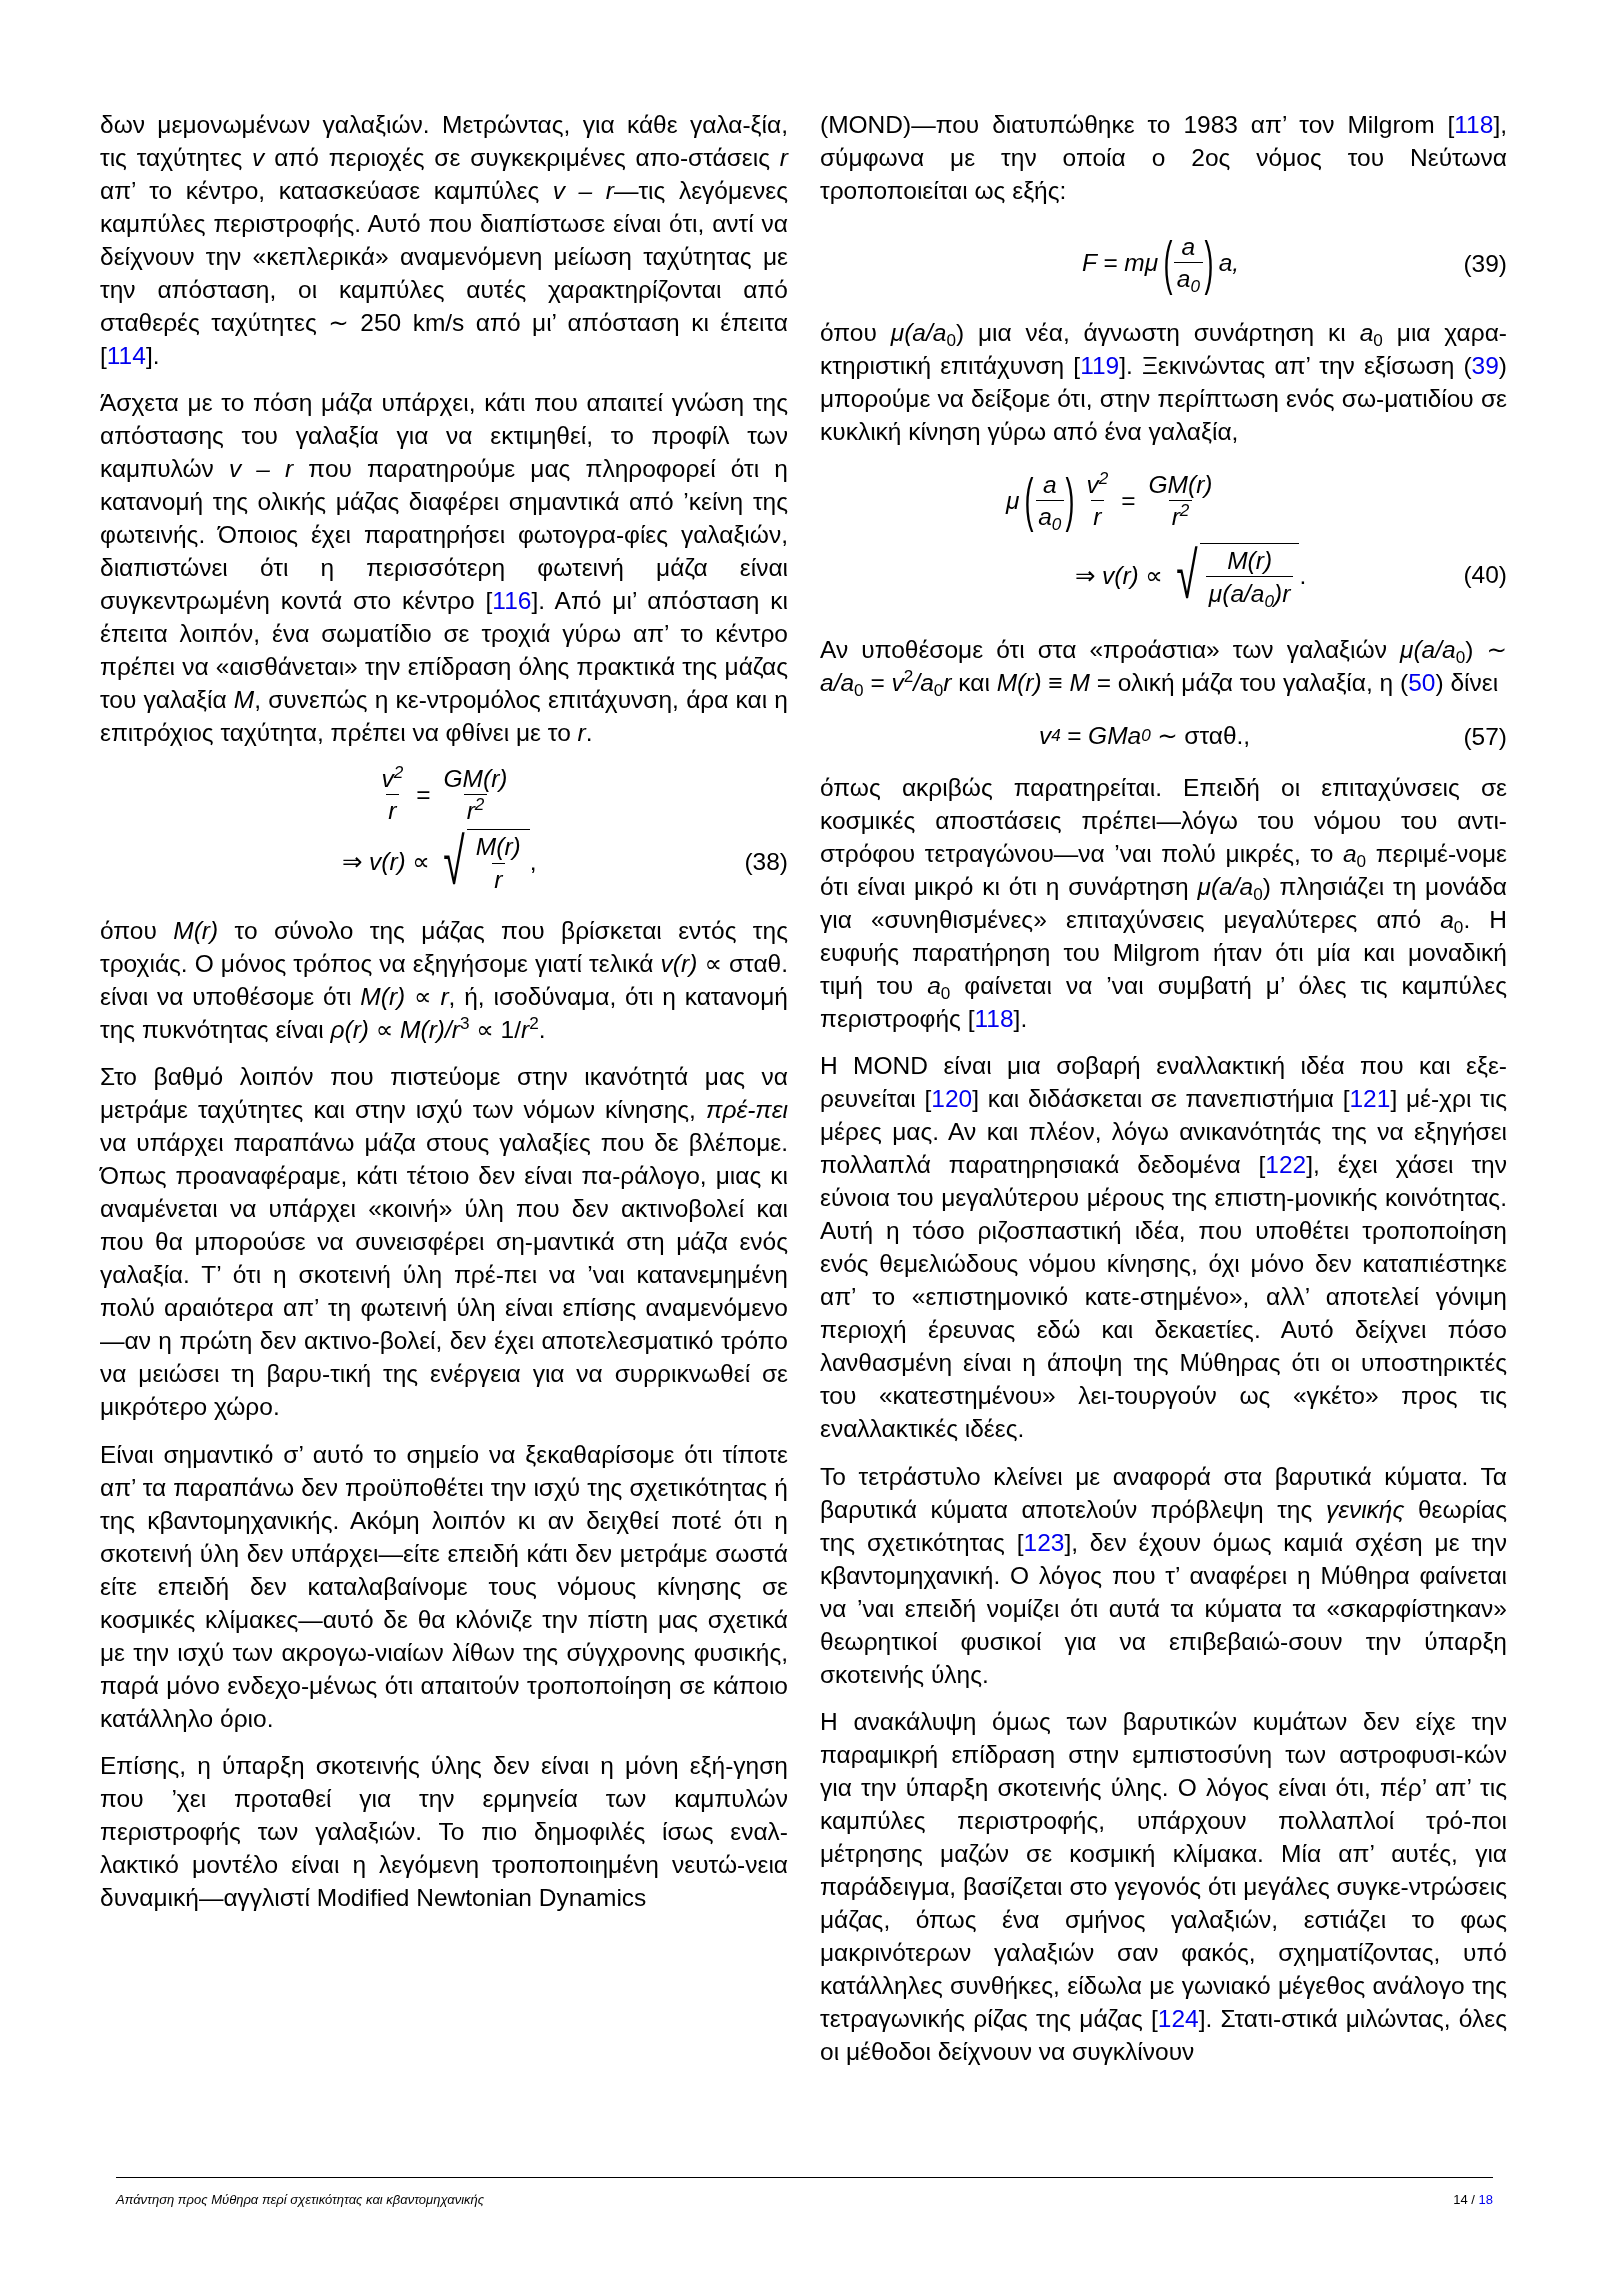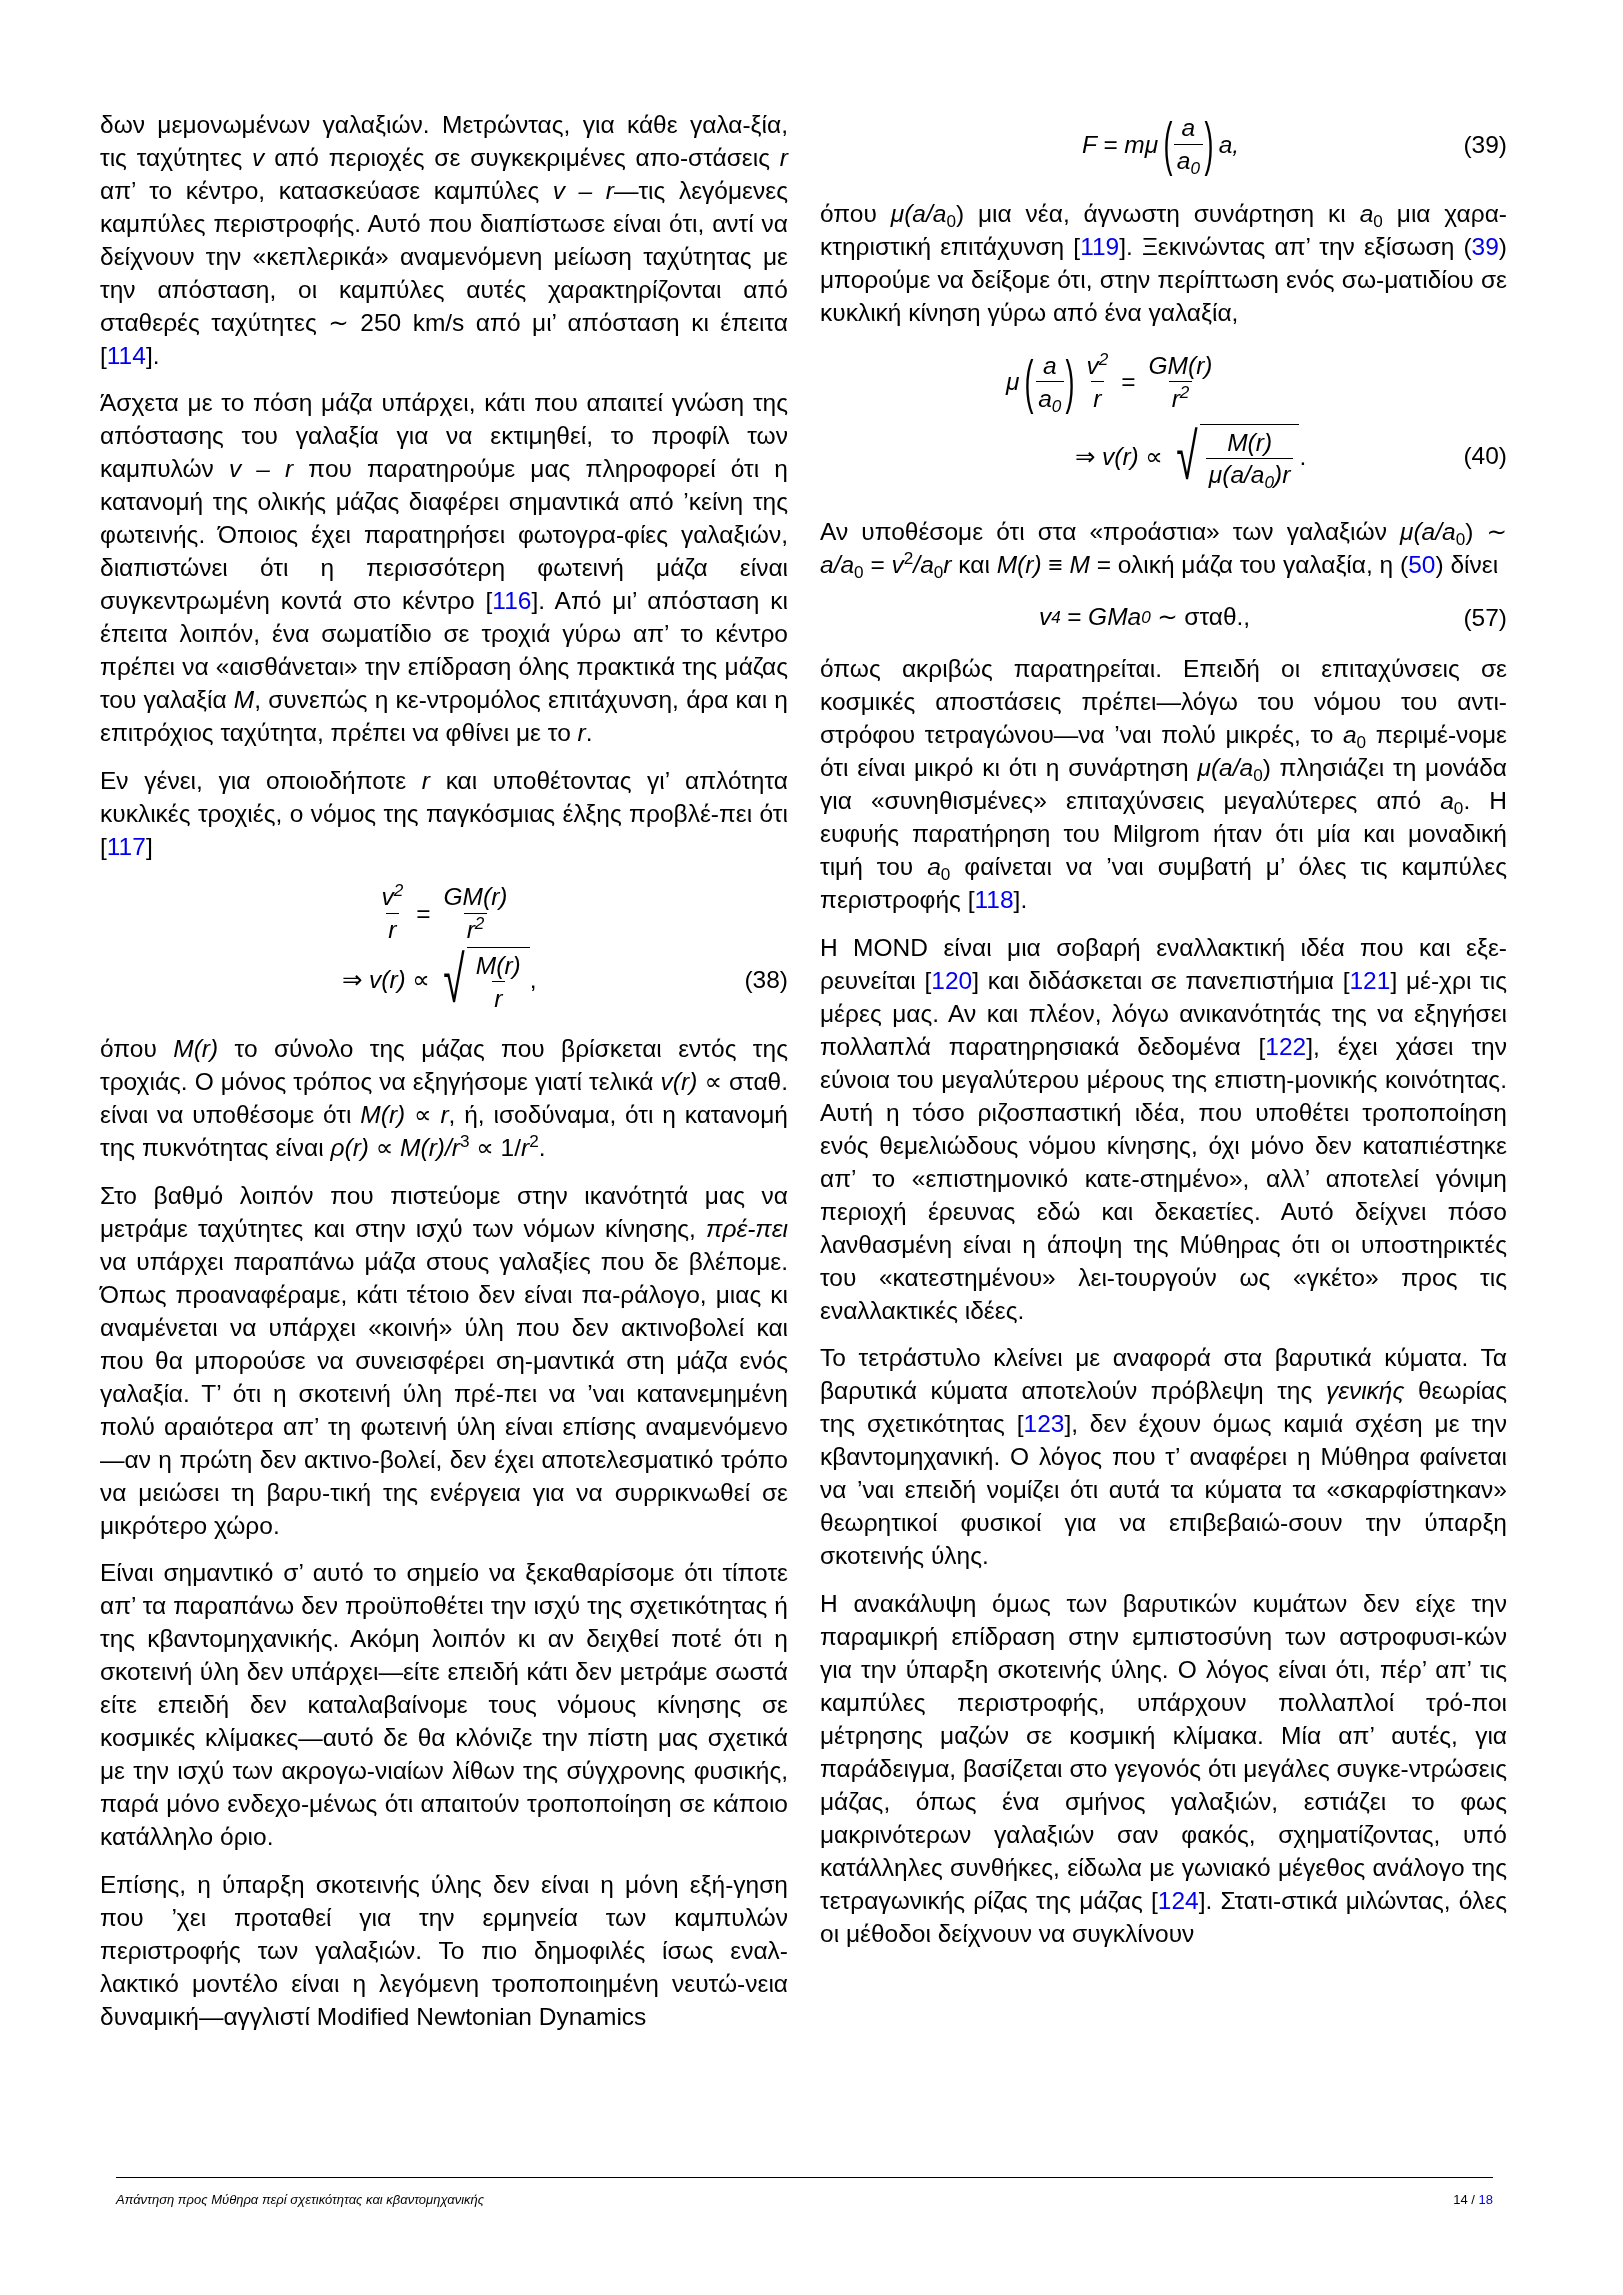--- a/index.html
+++ b/index.html
@@ -42,23 +42,20 @@
 </head>
 <body>
 
 <div class="col" id="col-left">
   <p>
     <span>δων μεμονωμένων γαλαξιών. Μετρώντας, για κάθε γαλα-ξία, τις ταχύτητες </span><i>v</i><span> από περιοχές σε συγκεκριμένες απο-στάσεις </span><i>r</i><span> απ’ το κέντρο, κατασκεύασε καμπύλες </span><i>v – r</i><span>—τις λεγόμενες καμπύλες περιστροφής. Αυτό που διαπίστωσε είναι ότι, αντί να δείχνουν την «κεπλερικά» αναμενόμενη μείωση ταχύτητας με την απόσταση, οι καμπύλες αυτές χαρακτηρίζονται από σταθερές ταχύτητες ∼ 250 km/s από μι’ απόσταση κι έπειτα [</span><a class="ref">114</a><span>].</span>
   </p>
   <p>
     <span>Άσχετα με το πόση μάζα υπάρχει, κάτι που απαιτεί γνώση της απόστασης του γαλαξία για να εκτιμηθεί, το προφίλ των καμπυλών </span><i>v – r</i><span> που παρατηρούμε μας πληροφορεί ότι η κατανομή της ολικής μάζας διαφέρει σημαντικά από ’κείνη της φωτεινής. Όποιος έχει παρατηρήσει φωτογρα-φίες γαλαξιών, διαπιστώνει ότι η περισσότερη φωτεινή μάζα είναι συγκεντρωμένη κοντά στο κέντρο [</span><a class="ref">116</a><span>]. Από μι’ απόσταση κι έπειτα λοιπόν, ένα σωματίδιο σε τροχιά γύρω απ’ το κέντρο πρέπει να «αισθάνεται» την επίδραση όλης πρακτικά της μάζας του γαλαξία </span><i>M</i><span>, συνεπώς η κε-ντρομόλος επιτάχυνση, άρα και η επιτρόχιος ταχύτητα, πρέπει να φθίνει με το </span><i>r</i><span>.</span>
   </p>
-  <p style="margin-bottom:19.6px;">
-    <span>Εν γένει, για οποιοδήποτε </span><i>r</i><span> και υποθέτοντας γι’ απλότητα κυκλικές τροχιές, ο νόμος της παγκόσμιας έλξης προβλέ-πει ότι [</span><a class="ref">117</a><span>]</span>
-  </p>
 
   <div class="eq" style="height:137px; margin-bottom:13px;">
     <div class="eq-row" style="position:absolute; left:275px; top:0;">
       <span class="frac">
           <span class="num"><span>v</span><sup>2</sup></span>
           <span class="den">r</span>
         </span>
       <span class="op">=</span>
       <span class="frac">
           <span class="num">GM(r)</span>
@@ -87,20 +84,23 @@
     <span>όπου </span><i>M(r)</i><span> το σύνολο της μάζας που βρίσκεται εντός της τροχιάς. Ο μόνος τρόπος να εξηγήσομε γιατί τελικά </span><i>v(r)</i><span> ∝ σταθ. είναι να υποθέσομε ότι </span><i>M(r)</i><span> ∝ </span><i>r</i><span>, ή, ισοδύναμα, ότι η κατανομή της πυκνότητας είναι </span><i>ρ(r)</i><span> ∝ </span><i>M(r)/r</i><sup>3</sup><span> ∝ 1/</span><i>r</i><sup>2</sup><span>.</span>
   </p>
   <p>
     <span>Στο βαθμό λοιπόν που πιστεύομε στην ικανότητά μας να μετράμε ταχύτητες και στην ισχύ των νόμων κίνησης, </span><i>πρέ-πει</i><span> να υπάρχει παραπάνω μάζα στους γαλαξίες που δε βλέπομε. Όπως προαναφέραμε, κάτι τέτοιο δεν είναι πα-ράλογο, μιας κι αναμένεται να υπάρχει «κοινή» ύλη που δεν ακτινοβολεί και που θα μπορούσε να συνεισφέρει ση-μαντικά στη μάζα ενός γαλαξία. Τ’ ότι η σκοτεινή ύλη πρέ-πει να ’ναι κατανεμημένη πολύ αραιότερα απ’ τη φωτεινή ύλη είναι επίσης αναμενόμενο—αν η πρώτη δεν ακτινο-βολεί, δεν έχει αποτελεσματικό τρόπο να μειώσει τη βαρυ-τική της ενέργεια για να συρρικνωθεί σε μικρότερο χώρο.</span>
   </p>
   <p>Είναι σημαντικό σ’ αυτό το σημείο να ξεκαθαρίσομε ότι τίποτε απ’ τα παραπάνω δεν προϋποθέτει την ισχύ της σχετικότητας ή της κβαντομηχανικής. Ακόμη λοιπόν κι αν δειχθεί ποτέ ότι η σκοτεινή ύλη δεν υπάρχει—είτε επειδή κάτι δεν μετράμε σωστά είτε επειδή δεν καταλαβαίνομε τους νόμους κίνησης σε κοσμικές κλίμακες—αυτό δε θα κλόνιζε την πίστη μας σχετικά με την ισχύ των ακρογω-νιαίων λίθων της σύγχρονης φυσικής, παρά μόνο ενδεχο-μένως ότι απαιτούν τροποποίηση σε κάποιο κατάλληλο όριο.</p>
   <p>Επίσης, η ύπαρξη σκοτεινής ύλης δεν είναι η μόνη εξή-γηση που ’χει προταθεί για την ερμηνεία των καμπυλών περιστροφής των γαλαξιών. Το πιο δημοφιλές ίσως εναλ-λακτικό μοντέλο είναι η λεγόμενη τροποποιημένη νευτώ-νεια δυναμική—αγγλιστί Modified Newtonian Dynamics</p>
 </div>
 
 <div class="col" id="col-right">
+  <p style="margin-bottom:19.6px;">
+    <span>(MOND)—που διατυπώθηκε το 1983 απ’ τον Milgrom [</span><a class="ref">118</a><span>], σύμφωνα με την οποία ο 2ος νόμος του Νεύτωνα τροποποιείται ως εξής:</span>
+  </p>
 
   <div class="eq" style="height:72px; margin-bottom:17px;">
     <div class="eq-row" style="position:absolute; left:262px; top:0; height:72px;">
       <span>F</span>
       <span class="op">=</span>
       <span>mμ</span>
       <span class="paren">(</span>
       <span class="frac" style="margin:0 -3.9px;">
           <span class="num">a</span>
           <span class="den"><span>a</span><sub>0</sub></span>

